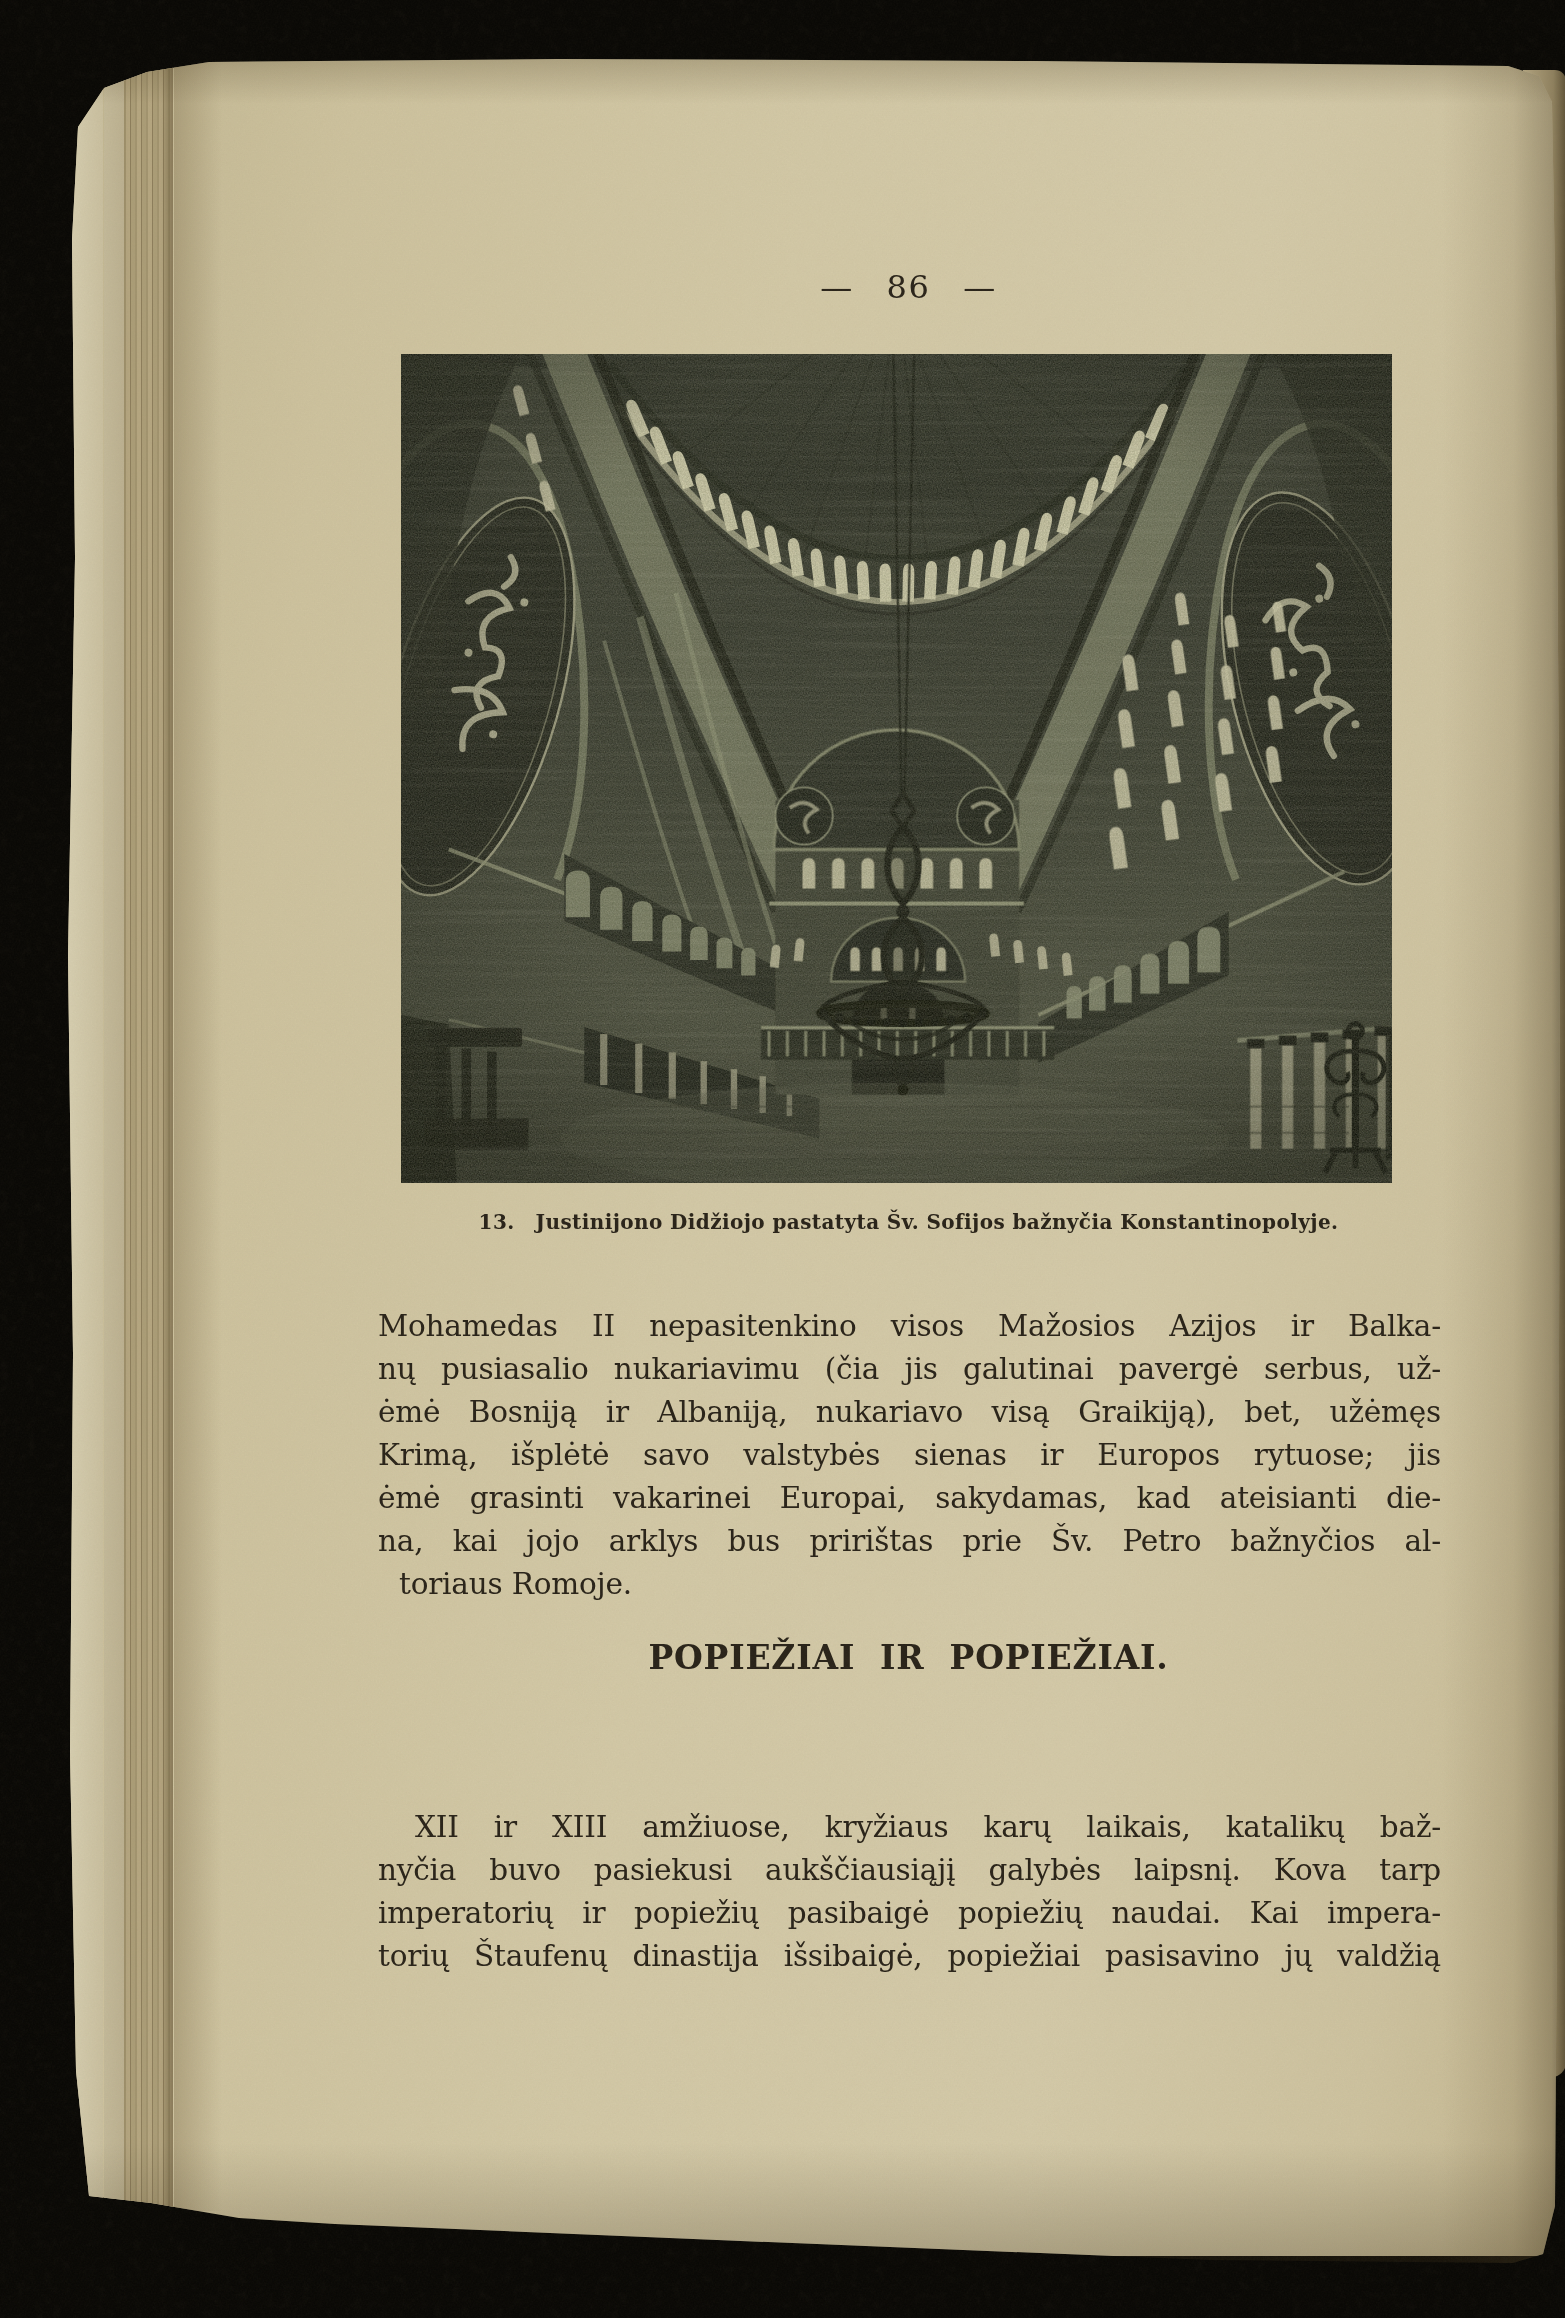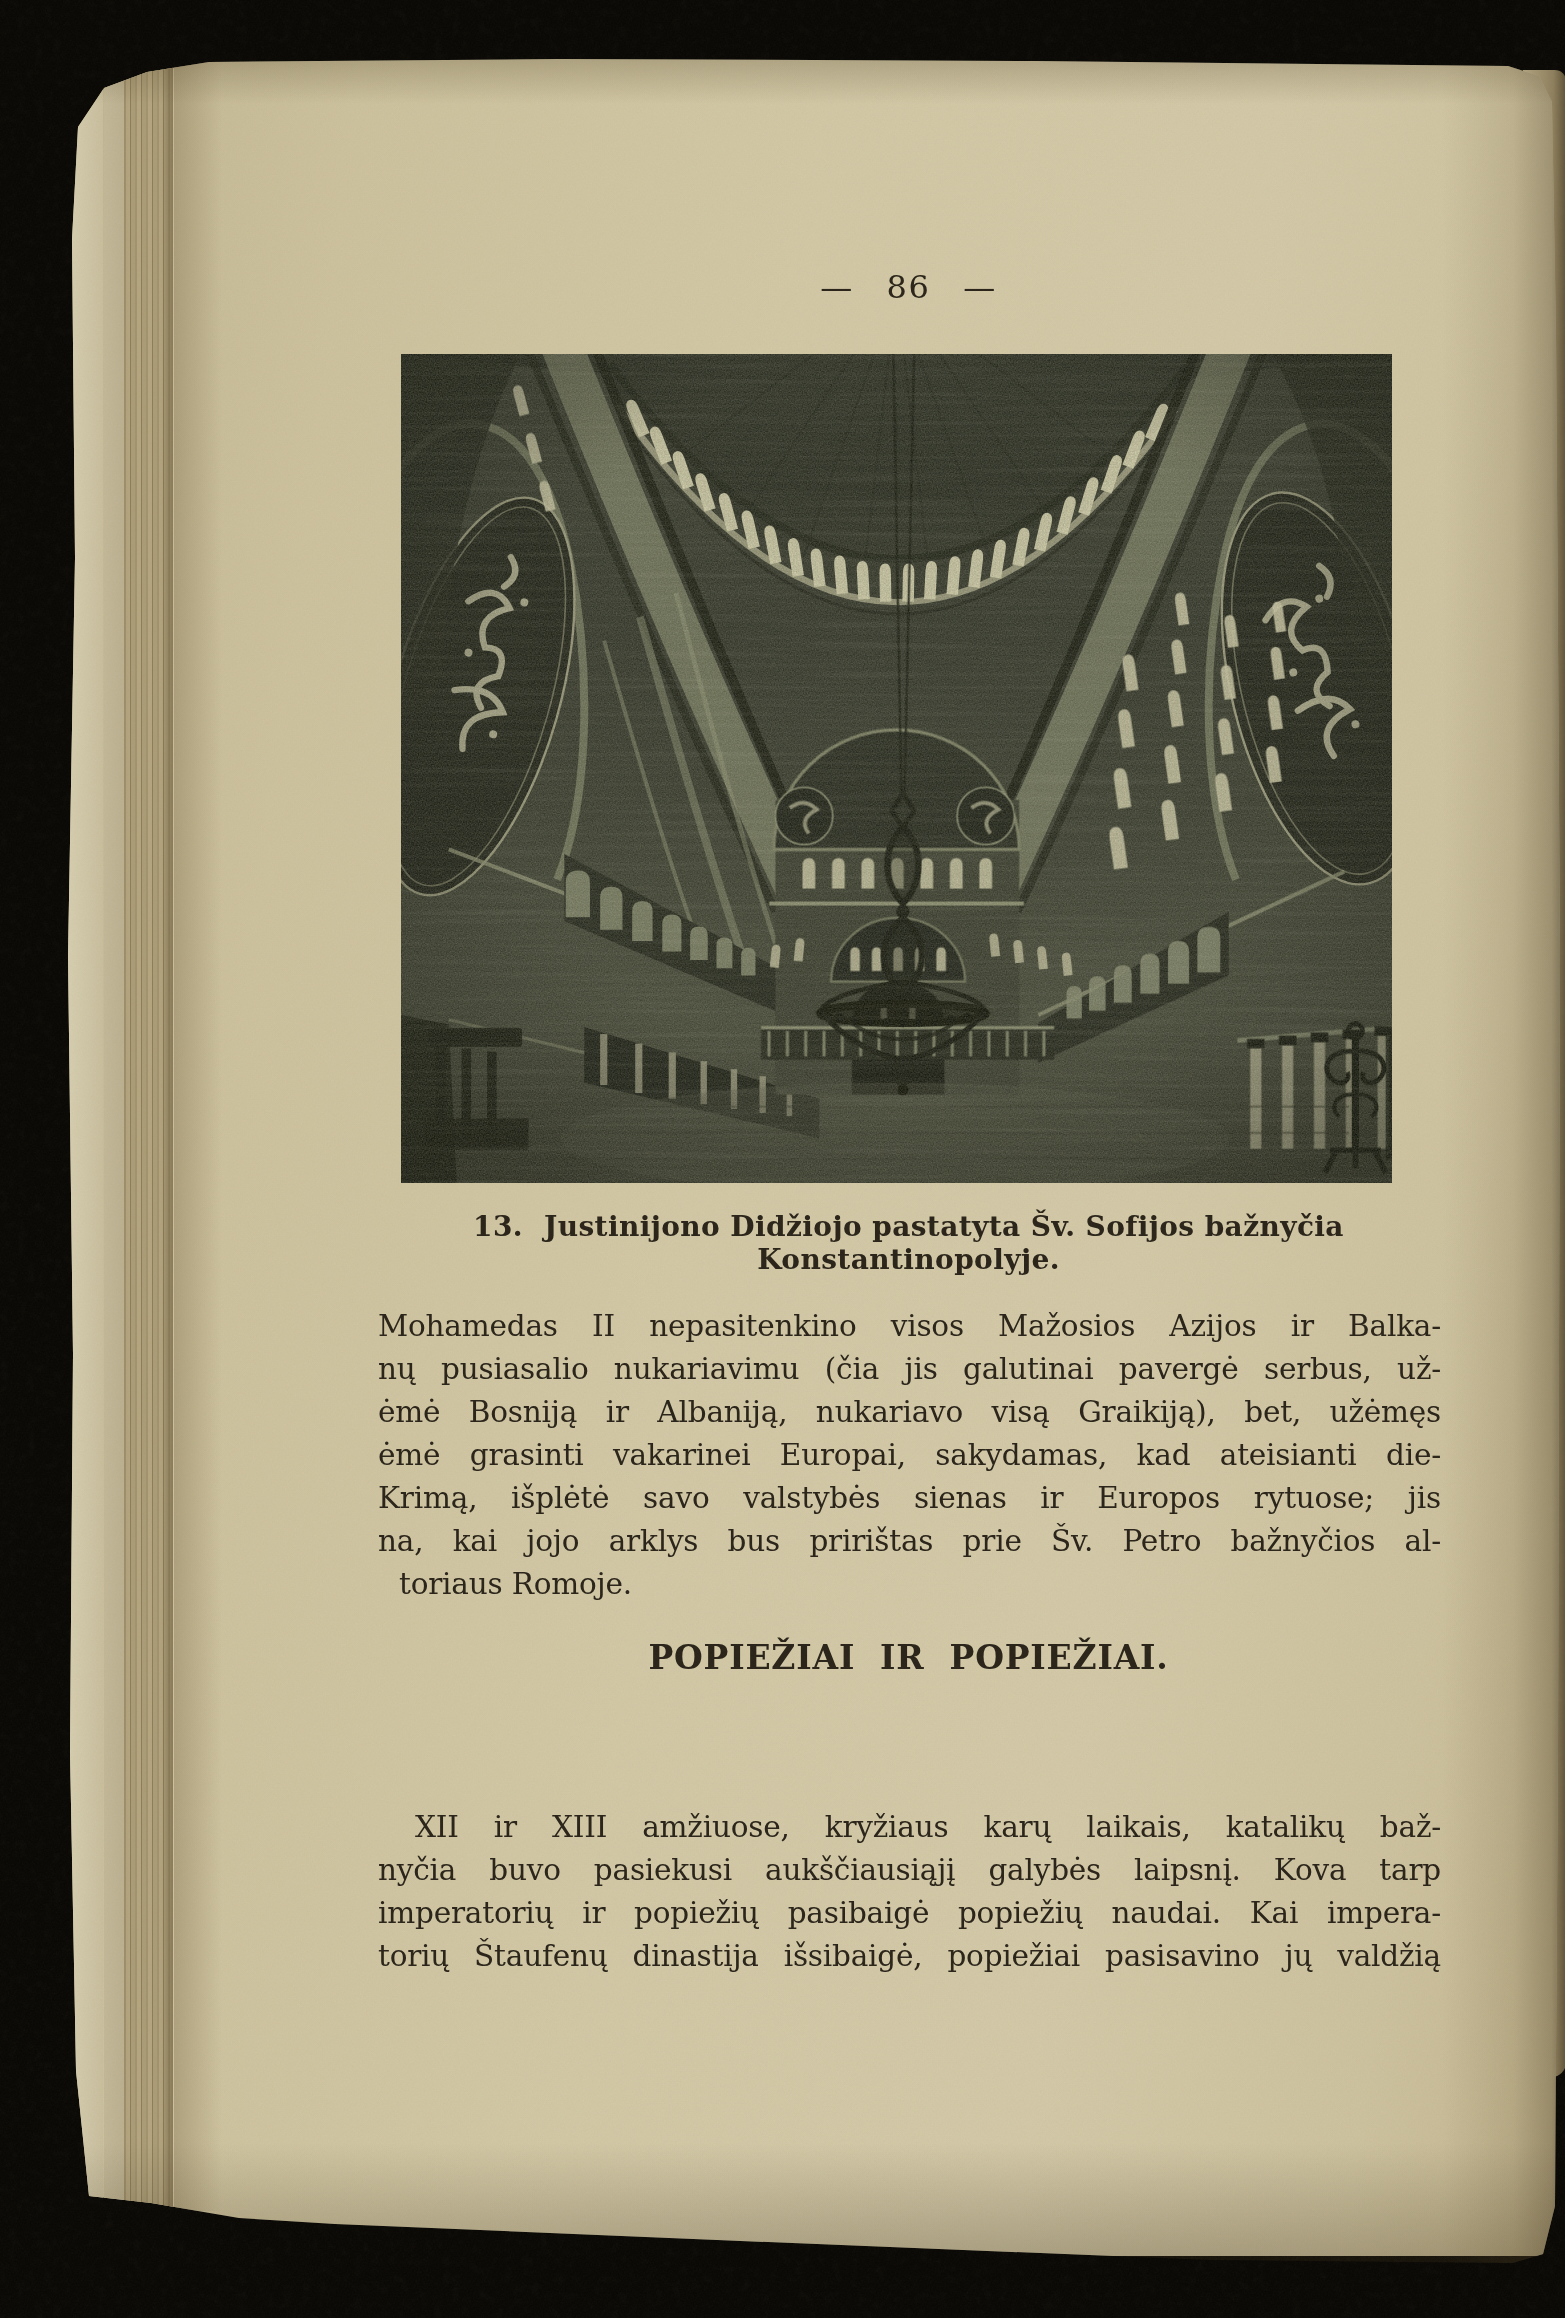--- a/index.html
+++ b/index.html
@@ -46,21 +46,21 @@
     background:linear-gradient(180deg,rgba(80,66,38,.28),rgba(80,66,38,0));}
 
   .pageno{
     position:absolute;left:379px;top:268px;width:1059px;
     text-align:center;font-size:32px;color:var(--ink,#2a241a);
     letter-spacing:1.6px;word-spacing:21px;
   }
   .photo{position:absolute;left:401px;top:354px;width:991px;height:829px;}
   .caption{
     position:absolute;left:379px;top:1210px;width:1059px;text-align:center;
-    font-weight:bold;font-size:28px;color:var(--ink,#2a241a);letter-spacing:0.4px;
+    font-weight:bold;font-size:20px;color:var(--ink,#2a241a);letter-spacing:0.4px;
   }
   .caption .cap-no{margin-right:21px;}
   .para{
     position:absolute;left:378px;width:1063px;
     font-size:29.5px;line-height:43px;color:var(--ink,#2a241a);
     letter-spacing:-0.2px;
   }
   .para .tline{text-align:justify;text-align-last:justify;white-space:nowrap;}
   .flush-last .tline:last-child{text-align-last:left;margin-left:21px;}
   .para-indent .tline:first-child{text-indent:37px;}
@@ -435,22 +435,22 @@
     </svg>
 
     <div class="caption">
       <span class="cap-no">13.</span><span>Justinijono Didžiojo pastatyta Šv. Sofijos bažnyčia Konstantinopolyje.</span>
     </div>
 
     <div class="para para1 flush-last">
         <div class="tline">Mohamedas II nepasitenkino visos Mažosios Azijos ir Balka-</div>
         <div class="tline">nų pusiasalio nukariavimu (čia jis galutinai pavergė serbus, už-</div>
         <div class="tline">ėmė Bosniją ir Albaniją, nukariavo visą Graikiją), bet, užėmęs</div>
+        <div class="tline">Krimą, išplėtė savo valstybės sienas ir Europos rytuose; jis</div>
         <div class="tline">ėmė grasinti vakarinei Europai, sakydamas, kad ateisianti die-</div>
-        <div class="tline">Krimą, išplėtė savo valstybės sienas ir Europos rytuose; jis</div>
         <div class="tline">na, kai jojo arklys bus pririštas prie Šv. Petro bažnyčios al-</div>
         <div class="tline">toriaus Romoje.</div>
       </div>
 
     <div class="heading">POPIEŽIAI IR POPIEŽIAI.</div>
 
     <div class="para para2 para-indent">
         <div class="tline">XII ir XIII amžiuose, kryžiaus karų laikais, katalikų baž-</div>
         <div class="tline">nyčia buvo pasiekusi aukščiausiąjį galybės laipsnį. Kova tarp</div>
         <div class="tline">imperatorių ir popiežių pasibaigė popiežių naudai. Kai impera-</div>

